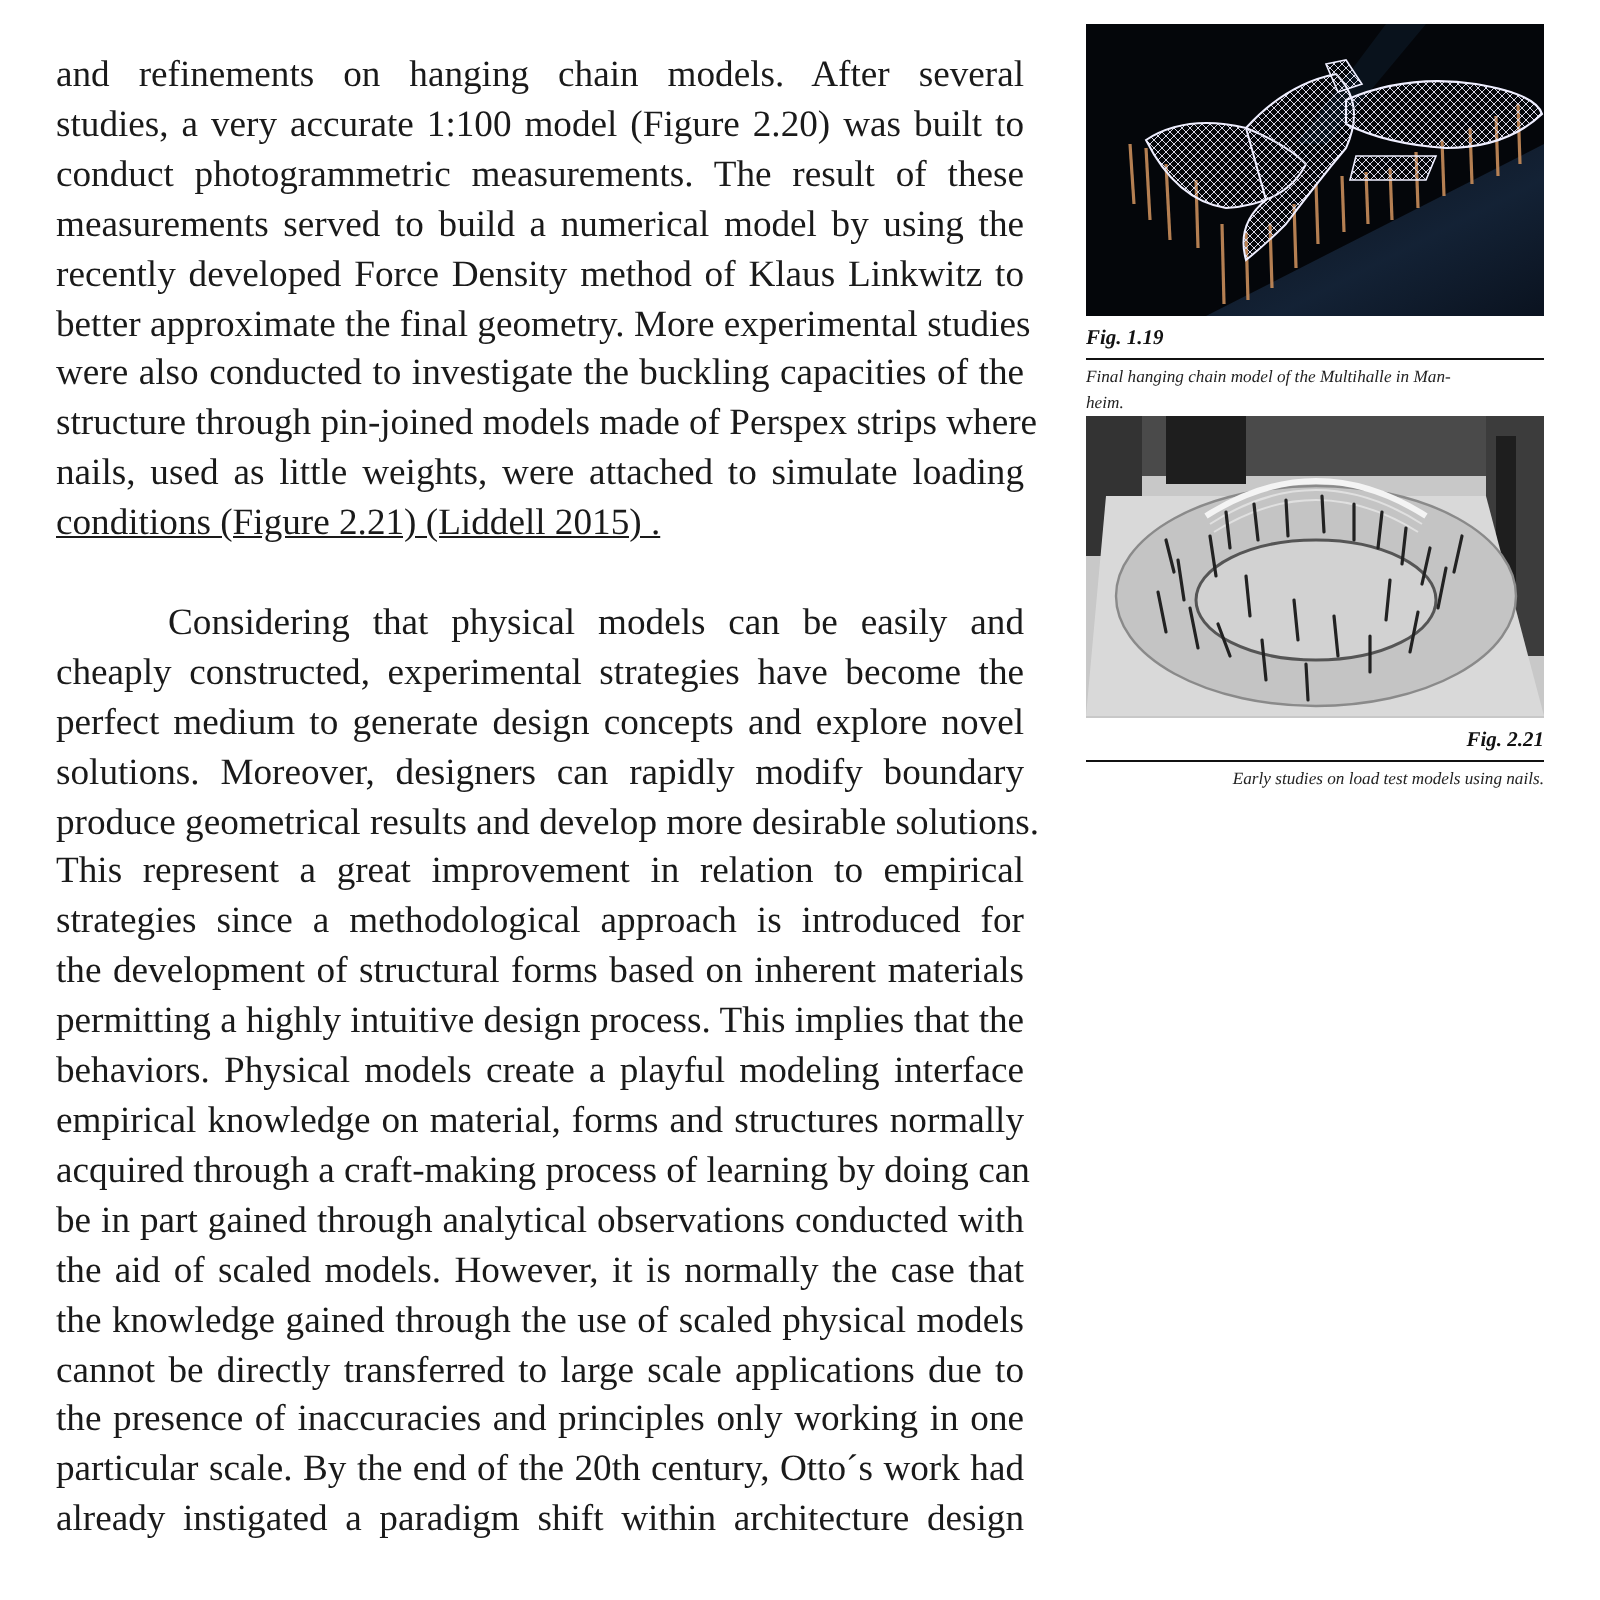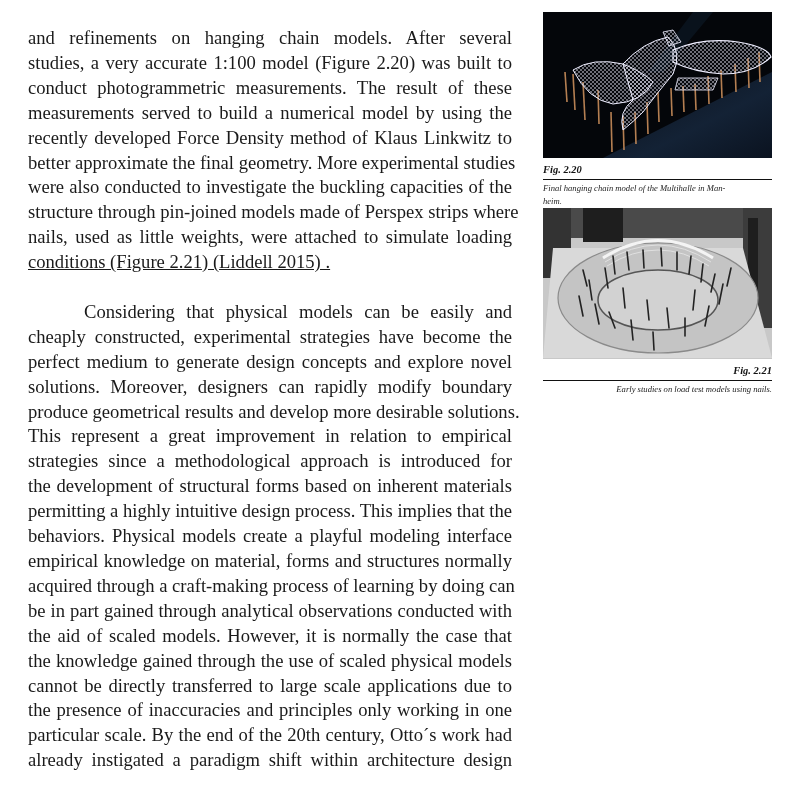--- a/index.html
+++ b/index.html
@@ -170,21 +170,21 @@
 
         <path d="M80 52 Q100 30 125 25 Q140 40 130 62 Q115 80 100 100 Q90 110 80 118 Q75 100 90 88 Z" fill="url(#mesh)" stroke="#eeeeff" stroke-width="1"></path>
 
         <path d="M130 38 Q160 25 195 30 Q225 35 228 45 Q210 62 180 62 Q150 60 130 50 Z" fill="url(#mesh)" stroke="#eeeeff" stroke-width="1.1"></path>
 
         <path d="M135 66 L175 66 L170 78 L132 78 Z" fill="url(#mesh)" stroke="#eeeeff" stroke-width="0.8"></path>
 
         <path d="M120 20 L130 18 L138 30 L126 34 Z" fill="url(#mesh)" stroke="#eeeeff" stroke-width="0.8"></path>
       </svg>
     </div>
-    <div class="fig-label">Fig. 2.20</div>
+    <div class="fig-label">Fig. 1.19</div>
     <div class="fig-caption">
       <span style="display:block;">Final hanging chain model of the Multihalle in Man-</span>
       <span style="display:block;">heim.</span>
     </div>
   </div>
 
   <div class="fig-block fig-block-2">
     <div class="figure-image fig2">
       <svg width="229" height="151" viewBox="0 0 229 151">
         <rect width="229" height="151" fill="#c8c8c8"></rect>

